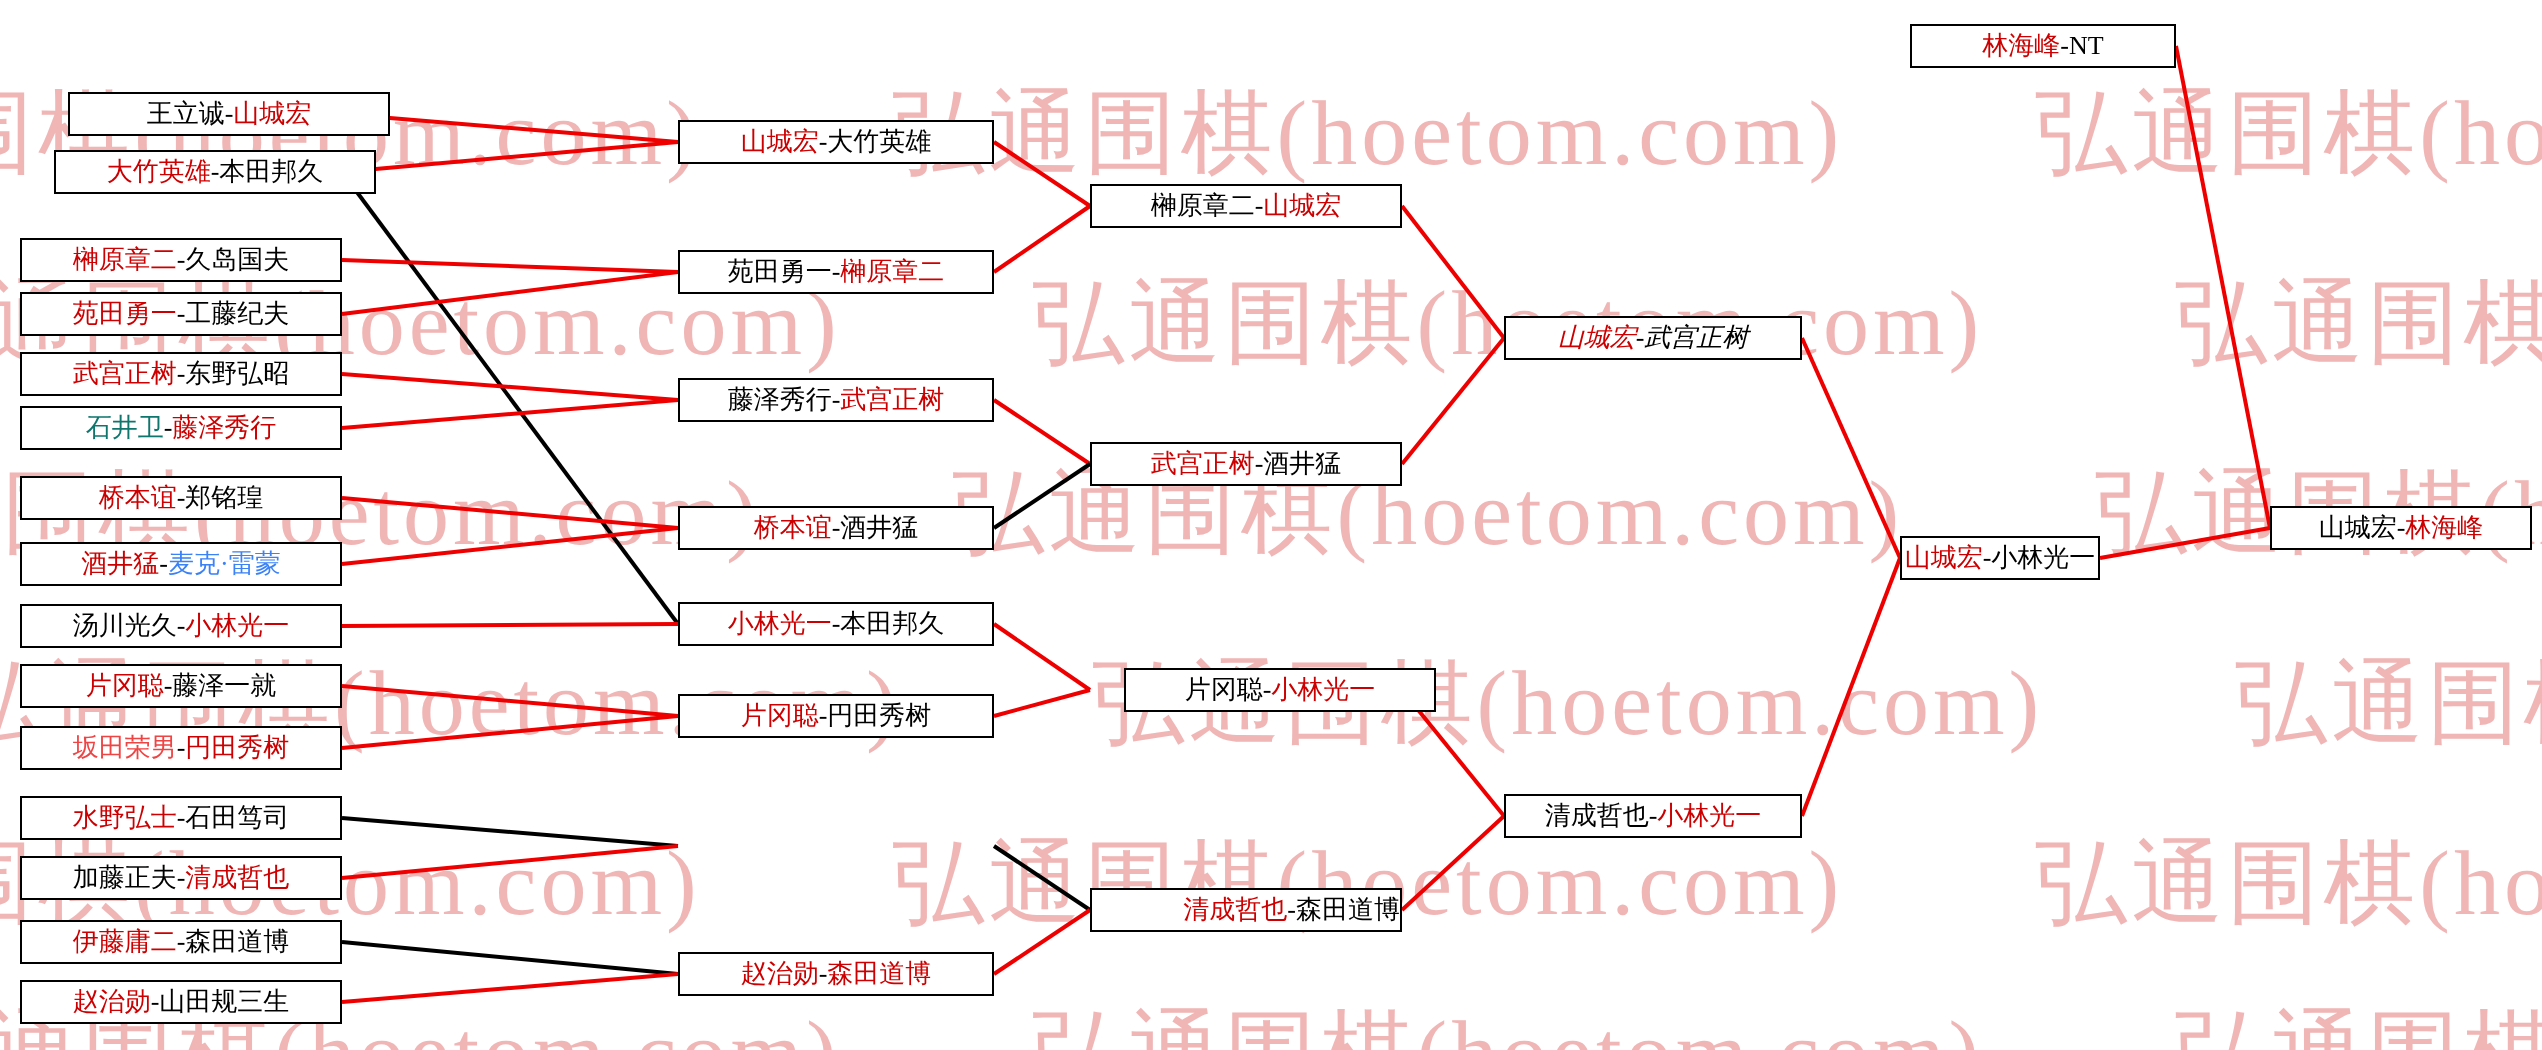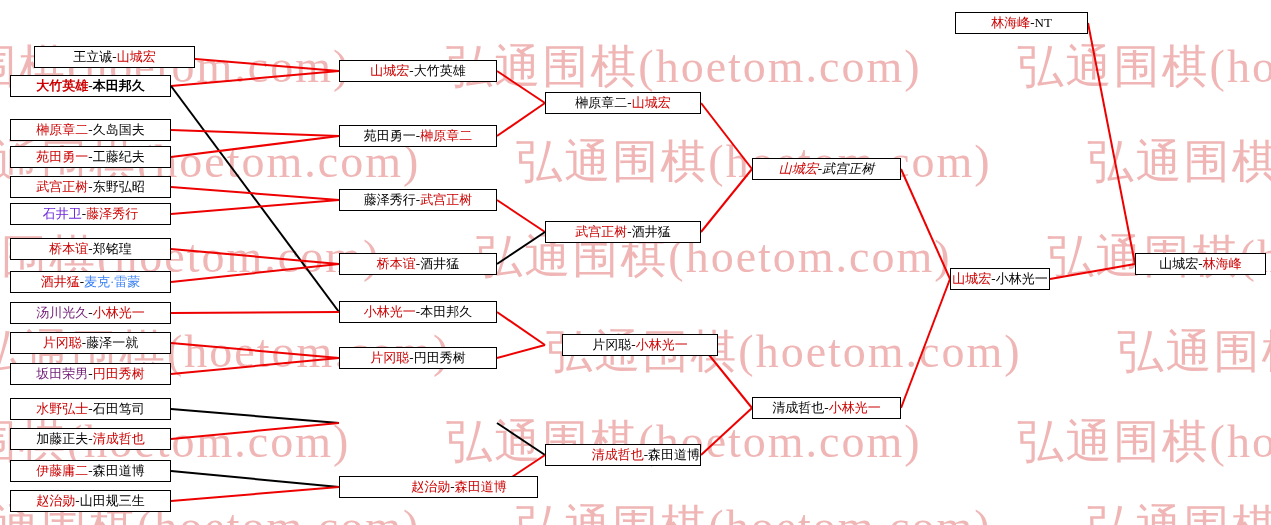--- a/index.html
+++ b/index.html
@@ -26,21 +26,21 @@
     height:20px;
     line-height:20px;
     border:1px solid #000000;
     background:#ffffff;
     text-align:center;
     font-size:13px;
     white-space:nowrap;
     z-index:3;
     overflow:hidden;
   }
-  .match.bold{font-weight:bold;}
+  .match.bold{font-weight:normal;margin-left:17px;}
   .match span{display:inline;}
 </style>
 </head>
 <body>
 
 <div id="stage">
     <div class="wm" style="left: -125px; top: 36px; color: rgb(240, 182, 182);">弘通围棋(hoetom.com)　　弘通围棋(hoetom.com)　　弘通围棋(hoetom.com)　　</div>
     <div class="wm" style="left: -55px; top: 131px; color: rgb(240, 182, 182);">弘通围棋(hoetom.com)　　弘通围棋(hoetom.com)　　弘通围棋(hoetom.com)　　</div>
     <div class="wm" style="left: -95px; top: 226px; color: rgb(240, 182, 182);">弘通围棋(hoetom.com)　　弘通围棋(hoetom.com)　　弘通围棋(hoetom.com)　　</div>
     <div class="wm" style="left: -25px; top: 321px; color: rgb(240, 182, 182);">弘通围棋(hoetom.com)　　弘通围棋(hoetom.com)　　弘通围棋(hoetom.com)　　</div>
@@ -78,37 +78,37 @@
       <line x1="901" y1="169" x2="950" y2="279" stroke="#ee0000" stroke-width="2"></line>
       <line x1="901" y1="408" x2="950" y2="279" stroke="#ee0000" stroke-width="2"></line>
       <line x1="1050" y1="279" x2="1135" y2="264" stroke="#ee0000" stroke-width="2"></line>
       <line x1="1088" y1="23" x2="1135" y2="264" stroke="#ee0000" stroke-width="2"></line>
     </svg>
     <div class="match" style="left: 10px; top: 46px; width: 159px; margin-left: 24px;"><span style="color: rgb(0, 0, 0);">王立诚</span><span style="color: rgb(0, 0, 0);">-</span><span style="color: rgb(204, 0, 0);">山城宏</span></div>
     <div class="match bold" style="left: 10px; top: 75px; width: 159px;"><span style="color: rgb(204, 0, 0);">大竹英雄</span><span style="color: rgb(0, 0, 0);">-</span><span style="color: rgb(0, 0, 0);">本田邦久</span></div>
     <div class="match" style="left: 10px; top: 119px; width: 159px;"><span style="color: rgb(204, 0, 0);">榊原章二</span><span style="color: rgb(0, 0, 0);">-</span><span style="color: rgb(0, 0, 0);">久岛国夫</span></div>
     <div class="match" style="left: 10px; top: 176px; width: 159px;"><span style="color: rgb(204, 0, 0);">武宫正树</span><span style="color: rgb(0, 0, 0);">-</span><span style="color: rgb(0, 0, 0);">东野弘昭</span></div>
     <div class="match" style="left: 10px; top: 146px; width: 159px;"><span style="color: rgb(204, 0, 0);">苑田勇一</span><span style="color: rgb(0, 0, 0);">-</span><span style="color: rgb(0, 0, 0);">工藤纪夫</span></div>
-    <div class="match" style="left: 10px; top: 203px; width: 159px;"><span style="color: #6d28d9;">石井卫</span><span style="color: rgb(0, 0, 0);">-</span><span style="color: rgb(204, 0, 0);">藤泽秀行</span></div>
+    <div class="match" style="left: 10px; top: 203px; width: 159px;"><span style="color: #0f766e;">石井卫</span><span style="color: rgb(0, 0, 0);">-</span><span style="color: rgb(204, 0, 0);">藤泽秀行</span></div>
     <div class="match" style="left: 10px; top: 238px; width: 159px;"><span style="color: rgb(204, 0, 0);">桥本谊</span><span style="color: rgb(0, 0, 0);">-</span><span style="color: rgb(0, 0, 0);">郑铭瑝</span></div>
     <div class="match" style="left: 10px; top: 271px; width: 159px;"><span style="color: rgb(204, 0, 0);">酒井猛</span><span style="color: rgb(0, 0, 0);">-</span><span style="color: #3b82f6;">麦克·雷蒙</span></div>
-    <div class="match" style="left: 10px; top: 302px; width: 159px;"><span style="color: #701a75;">汤川光久</span><span style="color: rgb(0, 0, 0);">-</span><span style="color: rgb(204, 0, 0);">小林光一</span></div>
+    <div class="match" style="left: 10px; top: 302px; width: 159px;"><span style="color: #000000;">汤川光久</span><span style="color: rgb(0, 0, 0);">-</span><span style="color: rgb(204, 0, 0);">小林光一</span></div>
     <div class="match" style="left: 10px; top: 332px; width: 159px;"><span style="color: rgb(204, 0, 0);">片冈聪</span><span style="color: rgb(0, 0, 0);">-</span><span style="color: rgb(0, 0, 0);">藤泽一就</span></div>
-    <div class="match" style="left: 10px; top: 363px; width: 159px;"><span style="color: #701a75;">坂田荣男</span><span style="color: rgb(0, 0, 0);">-</span><span style="color: rgb(204, 0, 0);">円田秀树</span></div>
+    <div class="match" style="left: 10px; top: 363px; width: 159px;"><span style="color: #ef4444;">坂田荣男</span><span style="color: rgb(0, 0, 0);">-</span><span style="color: rgb(204, 0, 0);">円田秀树</span></div>
     <div class="match" style="left: 10px; top: 398px; width: 159px;"><span style="color: rgb(204, 0, 0);">水野弘士</span><span style="color: rgb(0, 0, 0);">-</span><span style="color: rgb(0, 0, 0);">石田笃司</span></div>
     <div class="match" style="left: 10px; top: 428px; width: 159px;"><span style="color: rgb(0, 0, 0);">加藤正夫</span><span style="color: rgb(0, 0, 0);">-</span><span style="color: rgb(204, 0, 0);">清成哲也</span></div>
     <div class="match" style="left: 10px; top: 460px; width: 159px;"><span style="color: rgb(204, 0, 0);">伊藤庸二</span><span style="color: rgb(0, 0, 0);">-</span><span style="color: rgb(0, 0, 0);">森田道博</span></div>
     <div class="match" style="left: 10px; top: 490px; width: 159px;"><span style="color: rgb(204, 0, 0);">赵治勋</span><span style="color: rgb(0, 0, 0);">-</span><span style="color: rgb(0, 0, 0);">山田规三生</span></div>
     <div class="match" style="left: 339px; top: 60px; width: 156px;"><span style="color: rgb(204, 0, 0);">山城宏</span><span style="color: rgb(0, 0, 0);">-</span><span style="color: rgb(0, 0, 0);">大竹英雄</span></div>
     <div class="match" style="left: 339px; top: 125px; width: 156px;"><span style="color: rgb(0, 0, 0);">苑田勇一</span><span style="color: rgb(0, 0, 0);">-</span><span style="color: rgb(204, 0, 0);">榊原章二</span></div>
     <div class="match" style="left: 339px; top: 189px; width: 156px;"><span style="color: rgb(0, 0, 0);">藤泽秀行</span><span style="color: rgb(0, 0, 0);">-</span><span style="color: rgb(204, 0, 0);">武宫正树</span></div>
     <div class="match" style="left: 339px; top: 253px; width: 156px;"><span style="color: rgb(204, 0, 0);">桥本谊</span><span style="color: rgb(0, 0, 0);">-</span><span style="color: rgb(0, 0, 0);">酒井猛</span></div>
     <div class="match" style="left: 339px; top: 301px; width: 156px;"><span style="color: rgb(204, 0, 0);">小林光一</span><span style="color: rgb(0, 0, 0);">-</span><span style="color: rgb(0, 0, 0);">本田邦久</span></div>
     <div class="match" style="left: 339px; top: 347px; width: 156px;"><span style="color: rgb(204, 0, 0);">片冈聪</span><span style="color: rgb(0, 0, 0);">-</span><span style="color: rgb(0, 0, 0);">円田秀树</span></div>
-    <div class="match" style="left: 339px; top: 476px; width: 156px; padding-left: 41px;"><span style="color: rgb(204, 0, 0);">赵治勋</span><span style="color: rgb(0, 0, 0);">-</span><span style="color: rgb(204, 0, 0);">森田道博</span></div>
+    <div class="match" style="left: 339px; top: 476px; width: 156px;"><span style="color: rgb(204, 0, 0);">赵治勋</span><span style="color: rgb(0, 0, 0);">-</span><span style="color: rgb(204, 0, 0);">森田道博</span></div>
     <div class="match" style="left: 545px; top: 92px; width: 154px;"><span style="color: rgb(0, 0, 0);">榊原章二</span><span style="color: rgb(0, 0, 0);">-</span><span style="color: rgb(204, 0, 0);">山城宏</span></div>
     <div class="match" style="left: 545px; top: 221px; width: 154px;"><span style="color: rgb(204, 0, 0);">武宫正树</span><span style="color: rgb(0, 0, 0);">-</span><span style="color: rgb(0, 0, 0);">酒井猛</span></div>
     <div class="match" style="left: 562px; top: 334px; width: 154px;"><span style="color: rgb(0, 0, 0);">片冈聪</span><span style="color: rgb(0, 0, 0);">-</span><span style="color: rgb(204, 0, 0);">小林光一</span></div>
     <div class="match" style="left: 545px; top: 444px; width: 154px; text-align: right;"><span style="color: rgb(204, 0, 0);">清成哲也</span><span style="color: rgb(0, 0, 0);">-</span><span style="color: rgb(0, 0, 0);">森田道博</span></div>
     <div class="match" style="left: 752px; top: 158px; width: 147px; font-style: italic;"><span style="color: rgb(204, 0, 0);">山城宏</span><span style="color: rgb(0, 0, 0);">-</span><span style="color: rgb(0, 0, 0);">武宫正树</span></div>
     <div class="match" style="left: 752px; top: 397px; width: 147px;"><span style="color: rgb(0, 0, 0);">清成哲也</span><span style="color: rgb(0, 0, 0);">-</span><span style="color: rgb(204, 0, 0);">小林光一</span></div>
     <div class="match" style="left: 950px; top: 268px; width: 98px;"><span style="color: rgb(204, 0, 0);">山城宏</span><span style="color: rgb(0, 0, 0);">-</span><span style="color: rgb(0, 0, 0);">小林光一</span></div>
     <div class="match" style="left: 955px; top: 12px; width: 131px;"><span style="color: rgb(204, 0, 0);">林海峰</span><span style="color: rgb(0, 0, 0);">-</span><span style="color: rgb(0, 0, 0);">NT</span></div>
     <div class="match" style="left: 1135px; top: 253px; width: 129px;"><span style="color: rgb(0, 0, 0);">山城宏</span><span style="color: rgb(0, 0, 0);">-</span><span style="color: rgb(204, 0, 0);">林海峰</span></div>
   </div>

